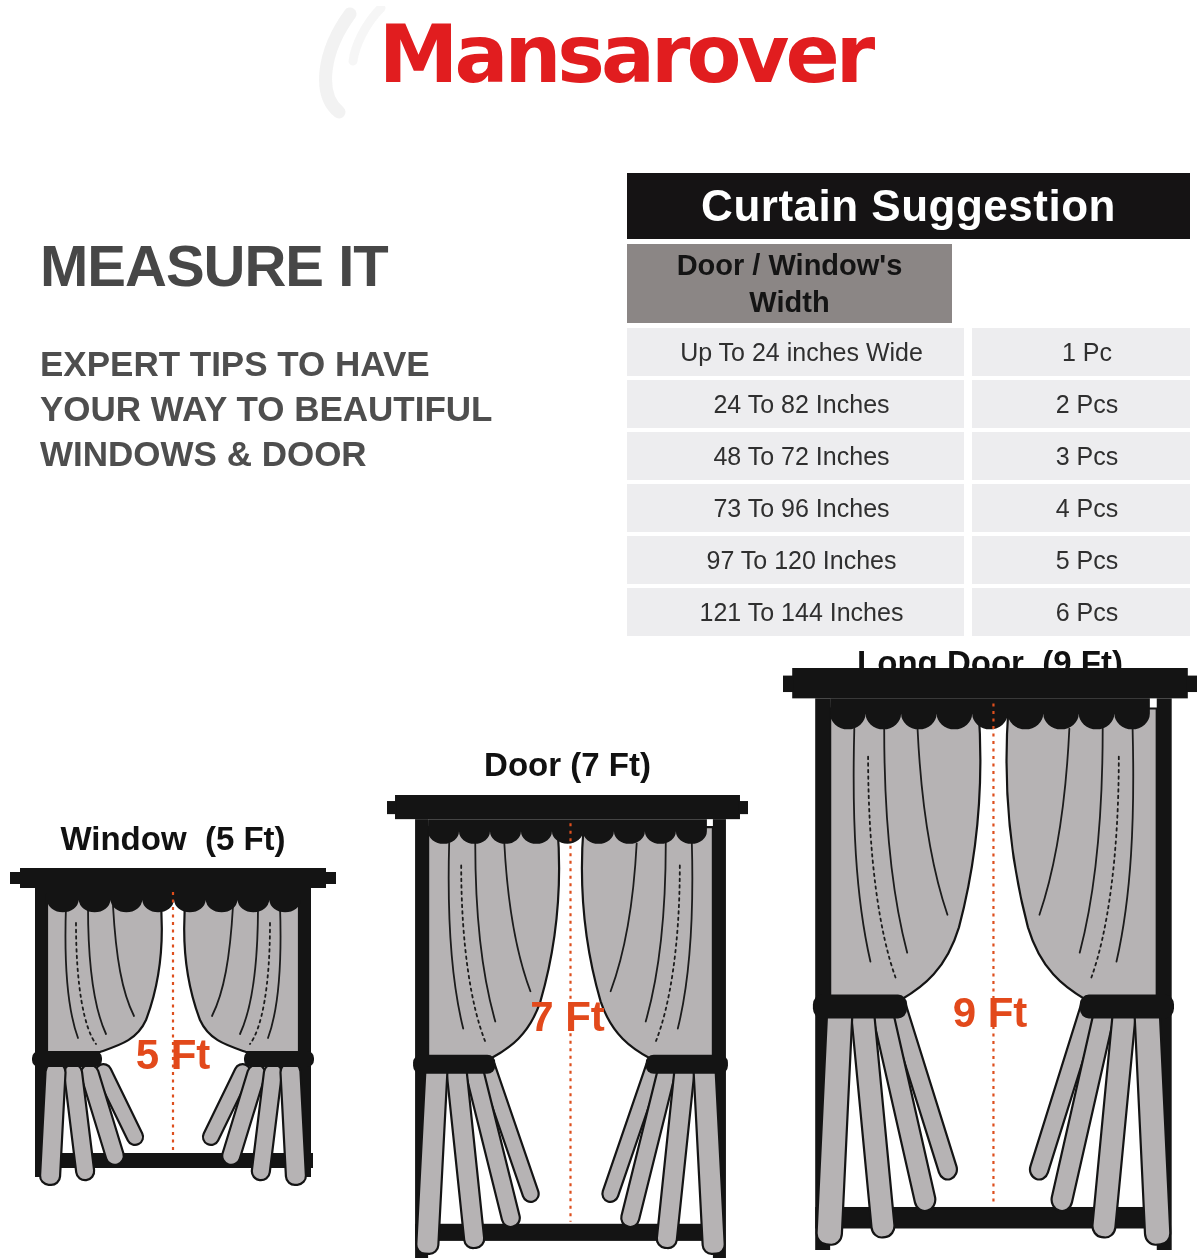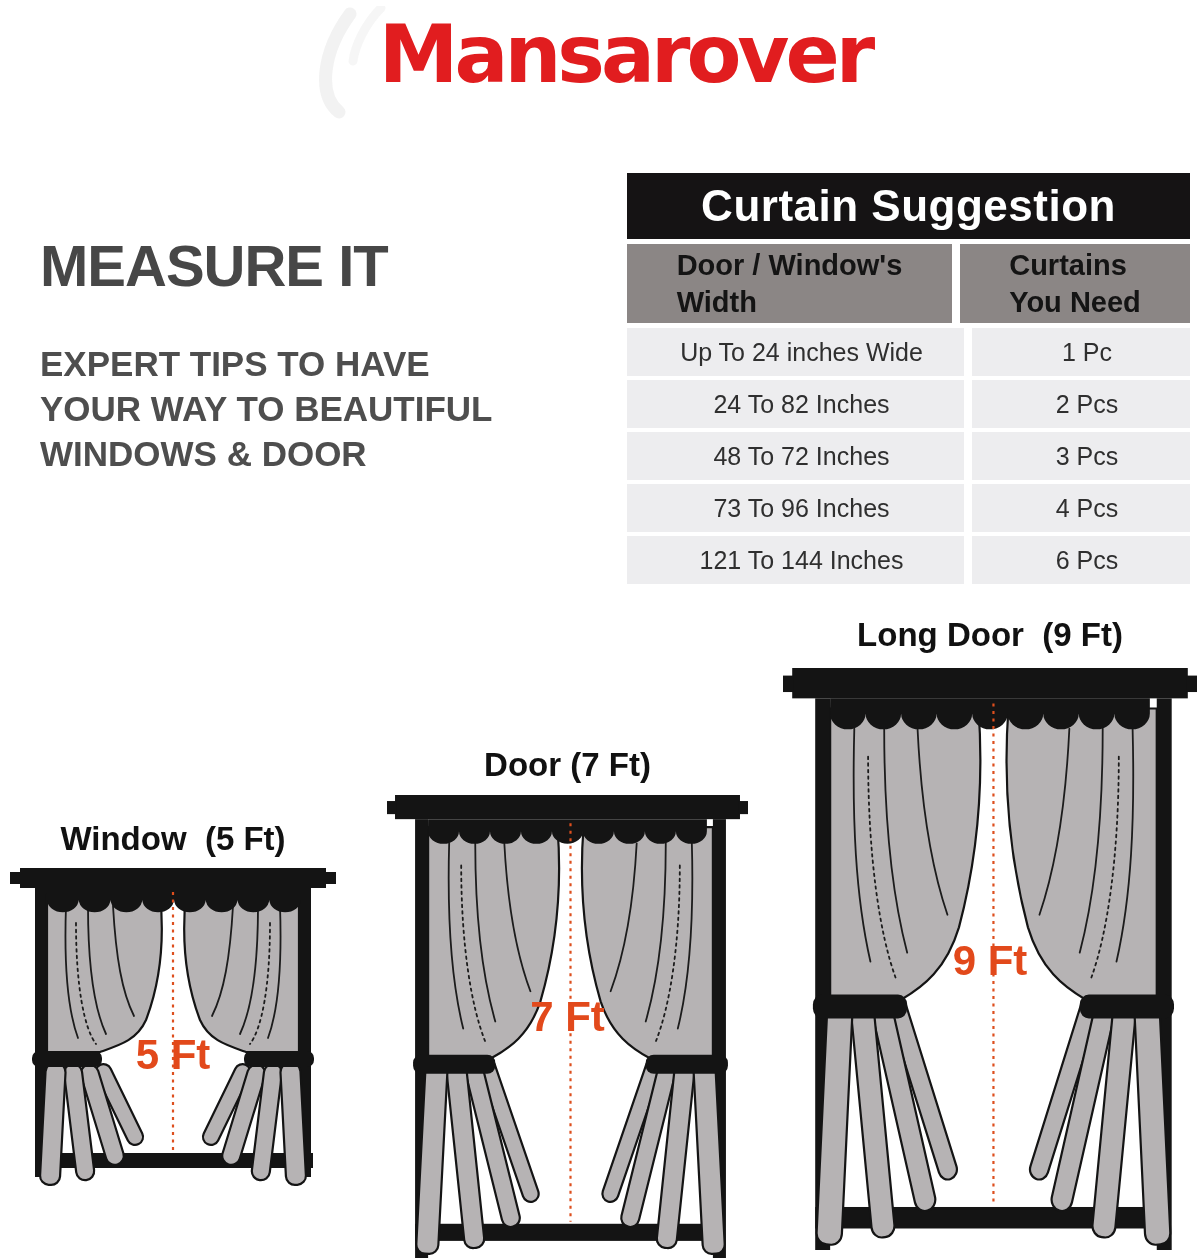--- a/index.html
+++ b/index.html
@@ -19,21 +19,21 @@
   .measure h2{margin:0;font-size:58px;font-weight:700;letter-spacing:-1px;color:#474747;}
   .measure-sub{margin-top:42px;font-size:35px;line-height:45px;color:#4e4e4e;font-weight:bold;}
 
   
   .sugg{position:absolute;left:627px;top:173px;width:563px;}
   .t-title{height:66px;background:#151314;color:#ffffff;display:flex;align-items:center;
            justify-content:center;font-size:44px;font-weight:700;letter-spacing:.5px;}
   .t-head{display:flex;gap:8px;margin-top:5px;}
   .t-hcell{height:79px;background:#8b8685;color:#141414;font-weight:700;font-size:29px;
            line-height:37px;display:flex;align-items:center;justify-content:center;
-           white-space:pre-line;}
+           text-align:center;white-space:pre-line;}
   .t-rows{margin-top:5px;}
   .t-row{display:flex;gap:8px;margin-bottom:4px;}
   .t-cell{height:48px;background:#ededef;color:#2f2f2f;font-size:25px;display:flex;
           align-items:center;justify-content:center;text-align:center;padding-left:12px;}
   .col-w{width:325px;}
   .col-n{flex:1;}
 
   
   .illu-label{position:absolute;text-align:center;font-size:33px;font-weight:700;
               color:#111111;white-space:pre;}
@@ -68,39 +68,41 @@
       <div>YOUR WAY TO BEAUTIFUL</div>
       <div>WINDOWS &amp; DOOR</div>
     </div>
   </section>
 
   <section class="sugg">
     <div class="t-title">Curtain Suggestion</div>
     <div class="t-head">
       <div class="t-hcell col-w">Door / Window's
 Width</div>
-      <div class="t-hcell col-n">Curtains
-You Need</div>
     </div>
     <div class="t-rows">
       <div class="t-row">
         <div class="t-cell col-w">Up To 24 inches Wide</div>
         <div class="t-cell col-n">1 Pc</div>
       </div>
       <div class="t-row">
         <div class="t-cell col-w">24 To 82 Inches</div>
         <div class="t-cell col-n">2 Pcs</div>
       </div>
       <div class="t-row">
         <div class="t-cell col-w">48 To 72 Inches</div>
         <div class="t-cell col-n">3 Pcs</div>
       </div>
       <div class="t-row">
         <div class="t-cell col-w">73 To 96 Inches</div>
         <div class="t-cell col-n">4 Pcs</div>
+      </div>
+      <div class="t-row">
+        <div class="t-cell col-w">97 To 120 Inches</div>
+        <div class="t-cell col-n">5 Pcs</div>
       </div>
       <div class="t-row">
         <div class="t-cell col-w">121 To 144 Inches</div>
         <div class="t-cell col-n">6 Pcs</div>
       </div>
     </div>
   </section>
 
   <div class="illu-label" style="left:10px;top:820px;width:326px;">Window  (5 Ft)</div>
 
@@ -169,21 +171,21 @@
                  a15.45,12.5 0 0 1 -30.9,0 a15.45,12.5 0 0 1 -30.9,0 a15.45,12.5 0 0 1 -30.9,0
                  L41,24 Z"></path>
         <path class="dash" d="M183,28 V424"></path>
       </g>
     </defs>
     <use href="#dBody"></use>
   </svg>
 
   <div class="ft-label" style="left:387px;top:993px;width:361px;">7 Ft</div>
 
-  <div class="illu-label" style="left:783px;top:616px;width:414px;">Long Door  (9 Ft)</div>
+  <div class="illu-label" style="left:783px;top:644px;width:414px;">Long Door  (9 Ft)</div>
 
   <svg class="illu" style="left:783px;top:668px;" width="414" height="582" viewBox="0 0 360 460" preserveAspectRatio="none">
     <use href="#dBody"></use>
   </svg>
 
-  <div class="ft-label" style="left:783px;top:937px;width:414px;">9 Ft</div>
+  <div class="ft-label" style="left:783px;top:989px;width:414px;">9 Ft</div>
 
 </div>
 
 </body></html>

